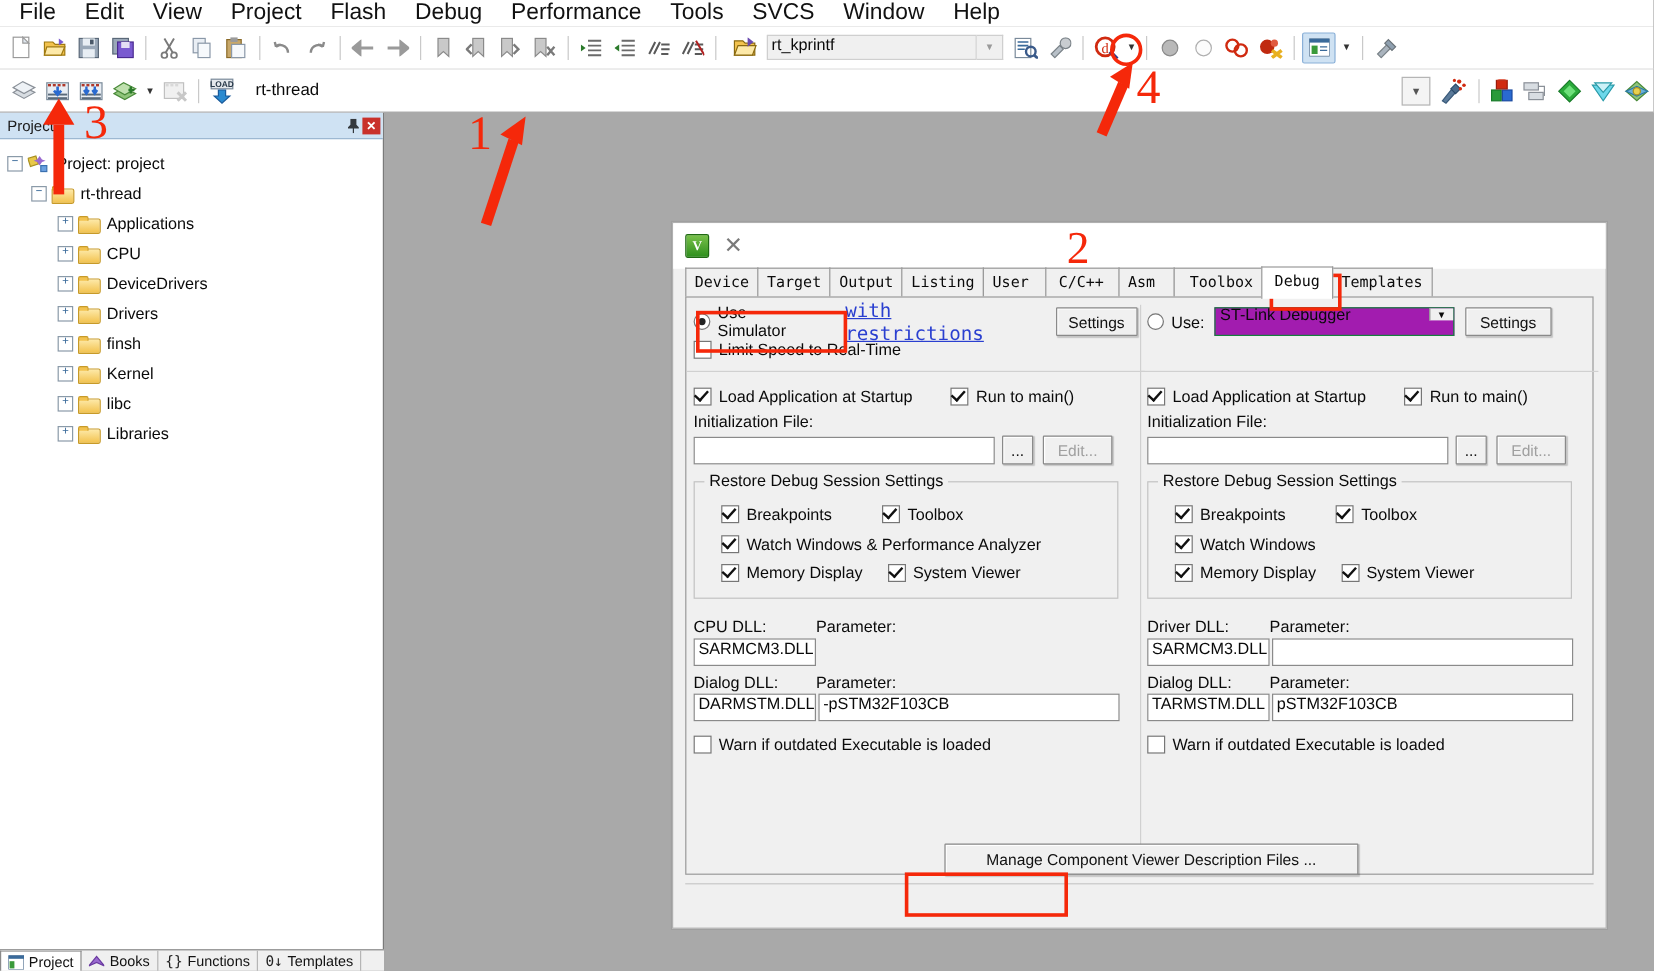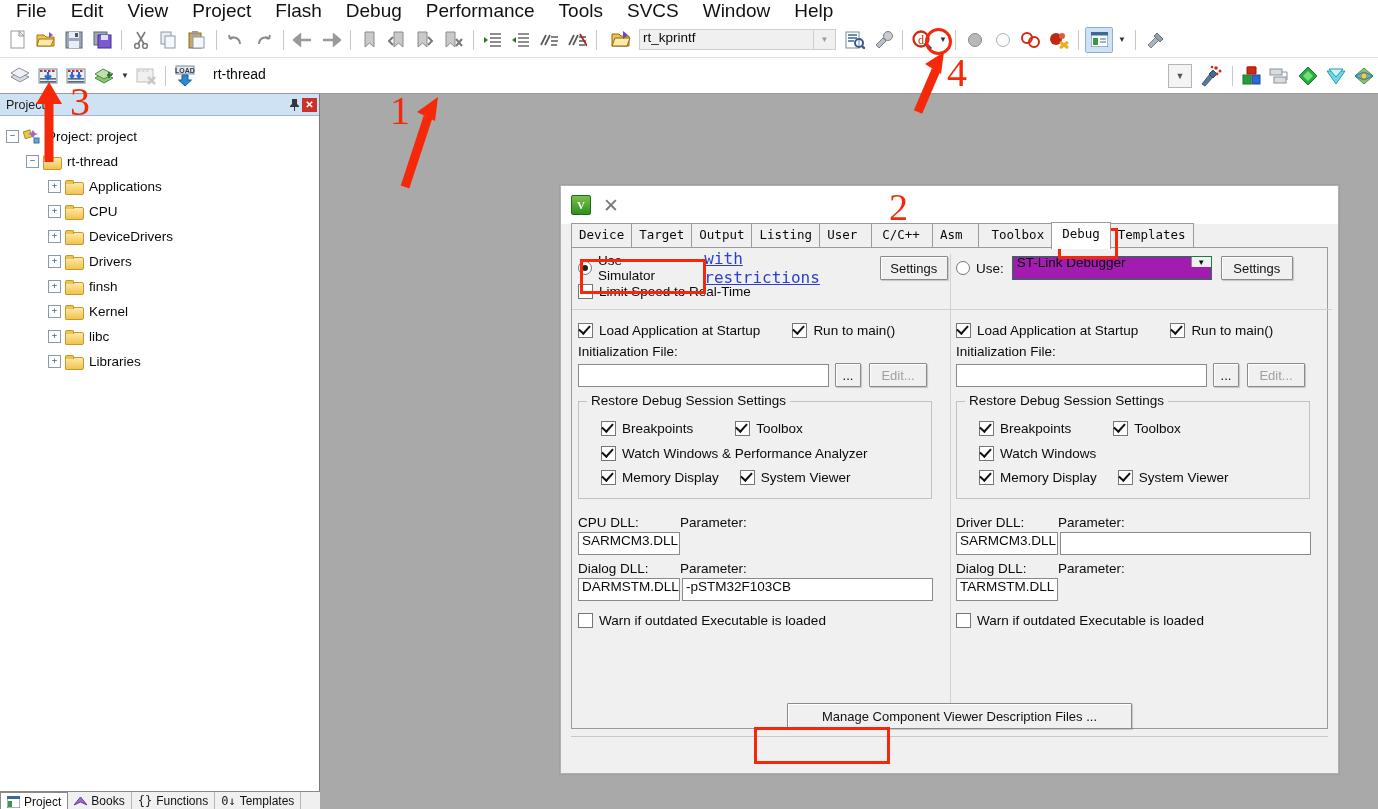--- a/index.html
+++ b/index.html
@@ -764,20 +764,21 @@
           <span class="inp" style="width:102px;height:23px;">SARMCM3.DLL</span>
           <span class="inp" style="width:251px;height:23px;margin-left:2px;"></span>
         </div>
 
         <div class="row" style="margin-top:6px;">
           <span class="lbl" style="width:102px;">Dialog DLL:</span>
           <span class="lbl">Parameter:</span>
         </div>
         <div class="row" style="margin-top:2px;">
           <span class="inp" style="width:102px;height:23px;">TARMSTM.DLL</span>
+          <span class="inp" style="width:251px;height:23px;margin-left:2px;">pSTM32F103CB</span>
         </div>
 
         <div class="row" style="margin-top:12px;">
           <span class="cb"></span>
           <span>Warn if outdated Executable is loaded</span>
         </div>
       </div>
 
       <div class="btn" style="position:absolute;left:215px;top:455px;width:345px;height:26px;">Manage Component Viewer Description Files ...</div>
     </div>

